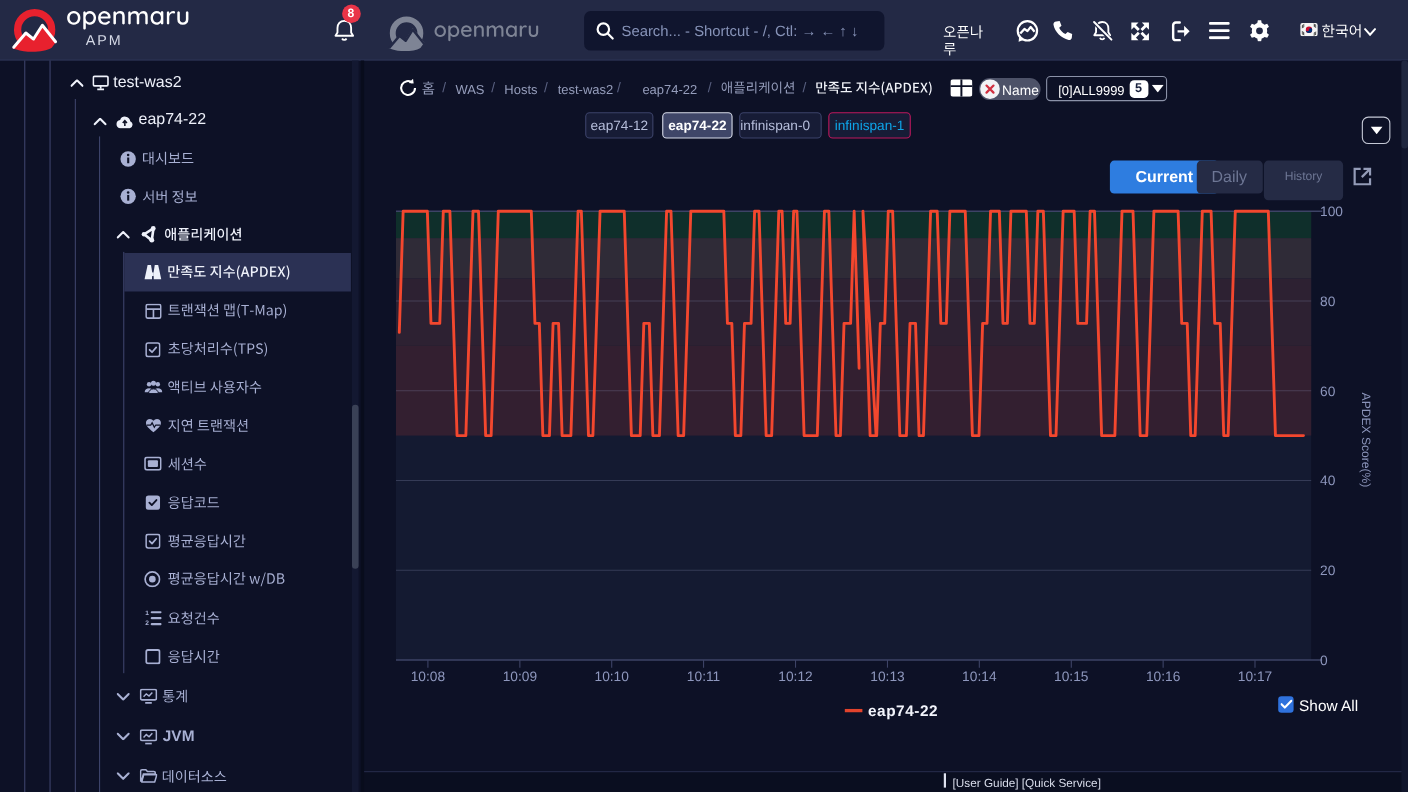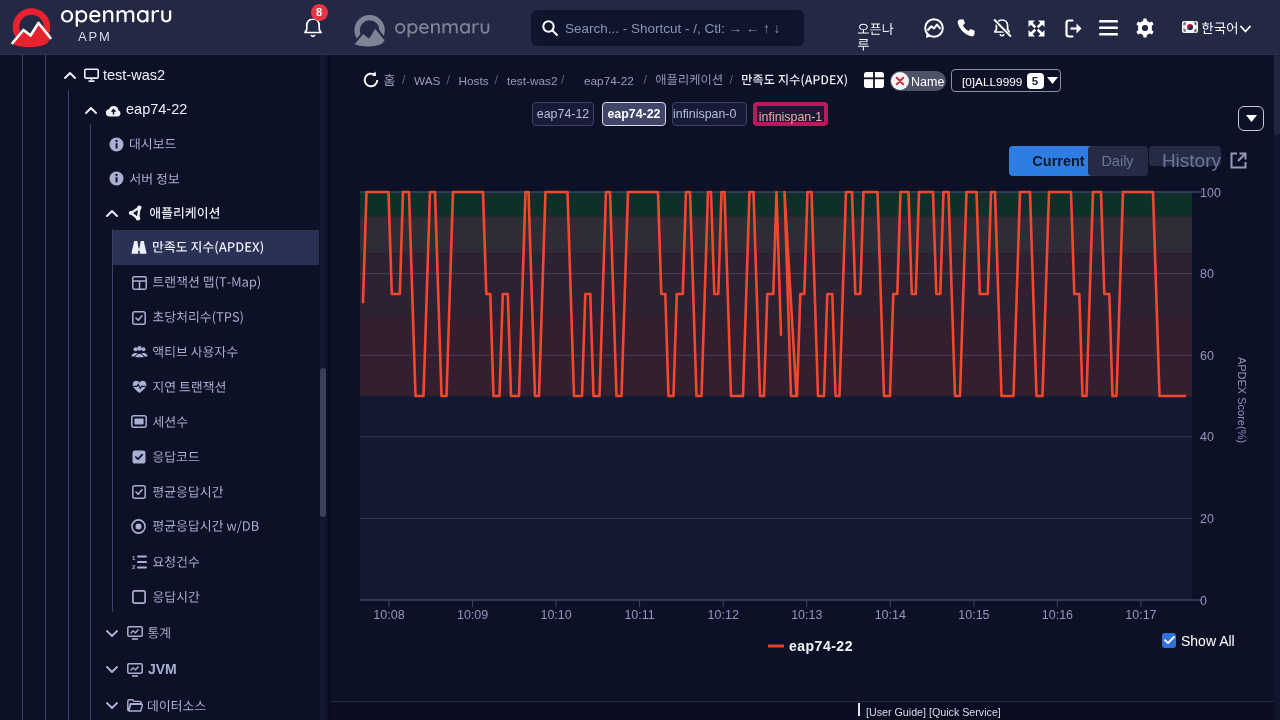--- a/index.html
+++ b/index.html
@@ -298,28 +298,28 @@
 <div class="abs" style="left:911px;top:74.5px;font-size:12.5px;color:#ffffff">Name</div>
 <div class="abs" style="left:951px;top:69px;width:110px;height:23px;border:1.5px solid #8b92a8;border-radius:4px"></div>
 <div class="abs" style="left:962px;top:74.5px;font-size:11.8px;color:#ffffff">[0]ALL9999</div>
 <div class="abs" style="left:1026.5px;top:72.5px;width:17px;height:16px;border-radius:4px;background:#ffffff;color:#18203c;font-size:11.5px;font-weight:bold;text-align:center;line-height:16px">5</div>
 <svg class="abs" style="left:1047px;top:77px" width="11" height="7" viewBox="0 0 11 7">
       <path d="M0 0 L11 0 L5.5 7 Z" fill="#ffffff"></path>
     </svg>
 <div class="abs" style="left:532px;top:102px;width:62px;height:24px;border-radius:4px;background:#171c36;border:1px solid #3c436a;color:#b6bedb;font-size:12.4px;text-align:center;line-height:22px;white-space:nowrap">eap74-12</div>
 <div class="abs" style="left:602px;top:102px;width:64px;height:24px;border-radius:4px;background:#3f4668;border:1px solid #d6dae8;color:#ffffff;font-weight:bold;font-size:12.4px;text-align:center;line-height:22px;white-space:nowrap">eap74-22</div>
 <div class="abs" style="left:672px;top:102px;width:75px;height:24px;border-radius:4px;background:#171c36;border:1px solid #3c436a;color:#b6bedb;font-size:12.4px;text-align:left;line-height:22px;white-space:nowrap">infinispan-0</div>
-<div class="abs" style="left:753px;top:102px;width:75px;height:24px;border-radius:4px;background:#171c36;border:4px solid #be185d;color:#fca5a5;font-size:12.4px;text-align:center;line-height:22px;white-space:nowrap">infinispan-1</div>
+<div class="abs" style="left:753px;top:102px;width:75px;height:24px;border-radius:4px;background:#171c36;border:1px solid #be185d;color:#0ea5e9;font-size:12.4px;text-align:center;line-height:22px;white-space:nowrap">infinispan-1</div>
 <div class="abs" style="left:1238px;top:105.5px;width:26px;height:25px;border:1.5px solid #c5c9d6;border-radius:6px"></div>
 <svg class="abs" style="left:1245.5px;top:115px" width="11" height="7" viewBox="0 0 11 7">
       <path d="M0 0 L11 0 L5.5 7 Z" fill="#ffffff"></path>
     </svg>
-<div class="abs" style="left:1009px;top:146px;width:99px;height:30px;background:#2e7de0;border-radius:4px;color:#0f172a;font-size:14.5px;font-weight:bold;text-align:center;line-height:30px">Current</div>
+<div class="abs" style="left:1009px;top:146px;width:99px;height:30px;background:#2e7de0;border-radius:4px;color:#ffffff;font-size:14.5px;font-weight:bold;text-align:center;line-height:30px">Current</div>
 <div class="abs" style="left:1087.5px;top:146px;width:60px;height:30px;background:#252b45;border-radius:4px;color:#6d7694;font-size:14.5px;text-align:center;line-height:30px">Daily</div>
-<div class="abs" style="left:1149px;top:146px;width:72px;height:20px;background:#252b45;border-radius:4px;color:#6d7694;font-size:19px;text-align:right;line-height:30px">History</div>
+<div class="abs" style="left:1149px;top:146px;width:72px;height:36px;background:#252b45;border-radius:4px;color:#6d7694;font-size:11px;text-align:center;line-height:30px">History</div>
 <svg class="abs" style="left:1228px;top:150px" width="21" height="21" viewBox="0 0 21 21">
 <path d="M9 3.5 L3.5 3.5 L3.5 17.5 L17.5 17.5 L17.5 12" fill="none" stroke="#949cb8" stroke-width="2"></path>
 <path d="M11.5 3.5 L17.5 3.5 L17.5 9.5" fill="none" stroke="#949cb8" stroke-width="2"></path>
 <line x1="10" y1="11" x2="17" y2="4" stroke="#949cb8" stroke-width="2"></line>
 </svg>
 <svg class="abs" style="left:330px;top:180px" width="950" height="490" viewBox="0 0 950 490">
       <rect x="30" y="12" width="832" height="408" fill="#141a31"></rect>
       <rect x="30" y="12.0" width="832" height="24.5" fill="#0f2f2b"></rect>
       <rect x="30" y="36.5" width="832" height="36.7" fill="#2f2b37"></rect>
       <rect x="30" y="73.2" width="832" height="61.2" fill="#2d2132"></rect>

